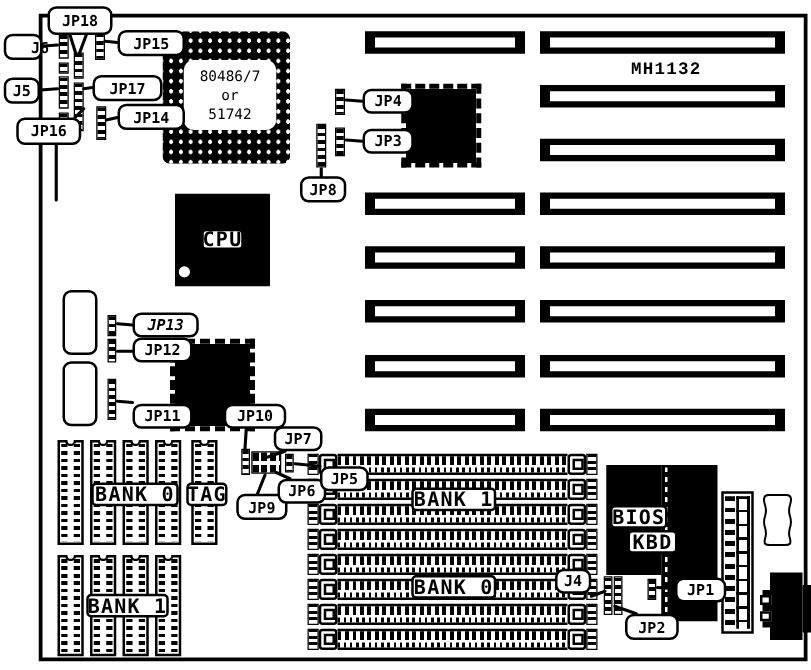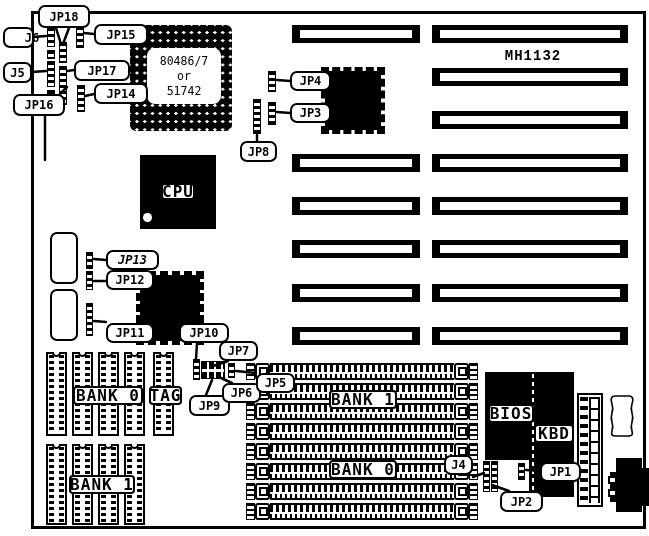--- a/index.html
+++ b/index.html
@@ -284,21 +284,21 @@
     </div>
     <div class="simm" style="left: 246px; top: 503px; width: 232px; height: 17px;">
       <div class="simm-end"></div>
       <div class="simm-latch"></div>
       <div class="simm-contacts"></div>
       <div class="simm-latch"></div>
       <div class="simm-end"></div>
     </div>
     <div class="chip-label" style="left: 161px; top: 183px; width: 34px; height: 17px;">CPU</div>
     <div class="chip-label" style="left: 488px; top: 404px; width: 46px; height: 19px;">BIOS</div>
-    <div class="chip-label" style="left: 534px; top: 424px; width: 40px; height: 19px;">KBD</div>
+    <div class="chip-label" style="left: 502px; top: 424px; width: 40px; height: 19px;">KBD</div>
     <div class="chip-label" style="left: 73px; top: 386px; width: 70px; height: 19px;">BANK 0</div>
     <div class="chip-label" style="left: 149px; top: 386px; width: 33px; height: 19px;">TAG</div>
     <div class="chip-label" style="left: 69px; top: 475px; width: 66px; height: 19px;">BANK 1</div>
     <div class="chip-label" style="left: 329px; top: 390px; width: 68px; height: 19px;">BANK 1</div>
     <div class="chip-label" style="left: 329px; top: 460px; width: 68px; height: 19px;">BANK 0</div>
     <div class="callout" style="left: 38px; top: 5px; width: 52px; height: 23px;">JP18</div>
     <div class="callout" style="left: 3px; top: 27px; width: 29px; height: 21px; padding-left: 27px;">J6</div>
     <div class="callout" style="left: 94px; top: 24px; width: 54px; height: 21px; text-align: right;">JP15</div>
     <div class="callout" style="left: 3px; top: 62px; width: 29px; height: 21px;">J5</div>
     <div class="callout" style="left: 74px; top: 60px; width: 56px; height: 21px;">JP17</div>

